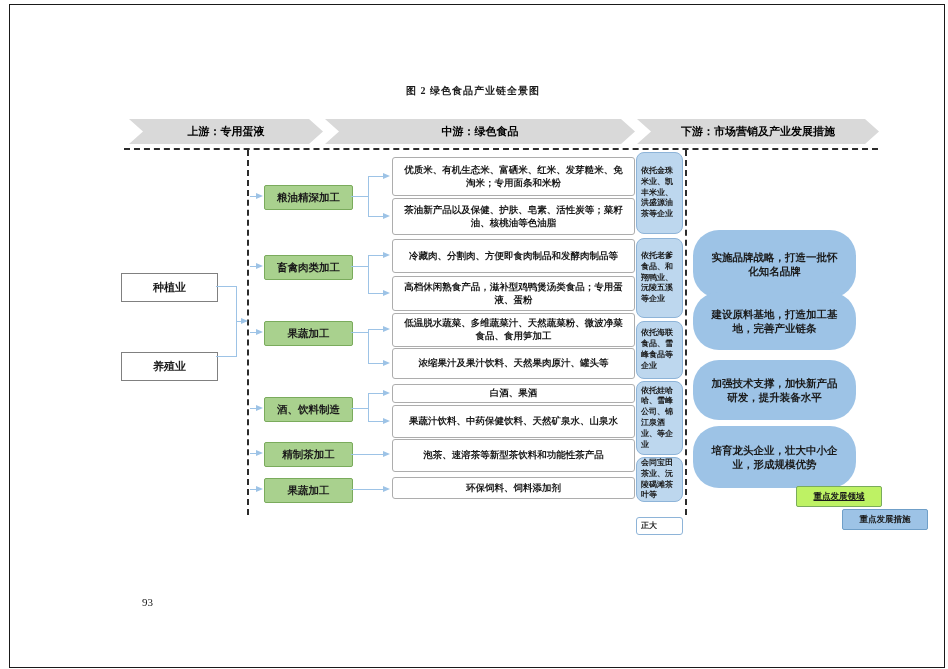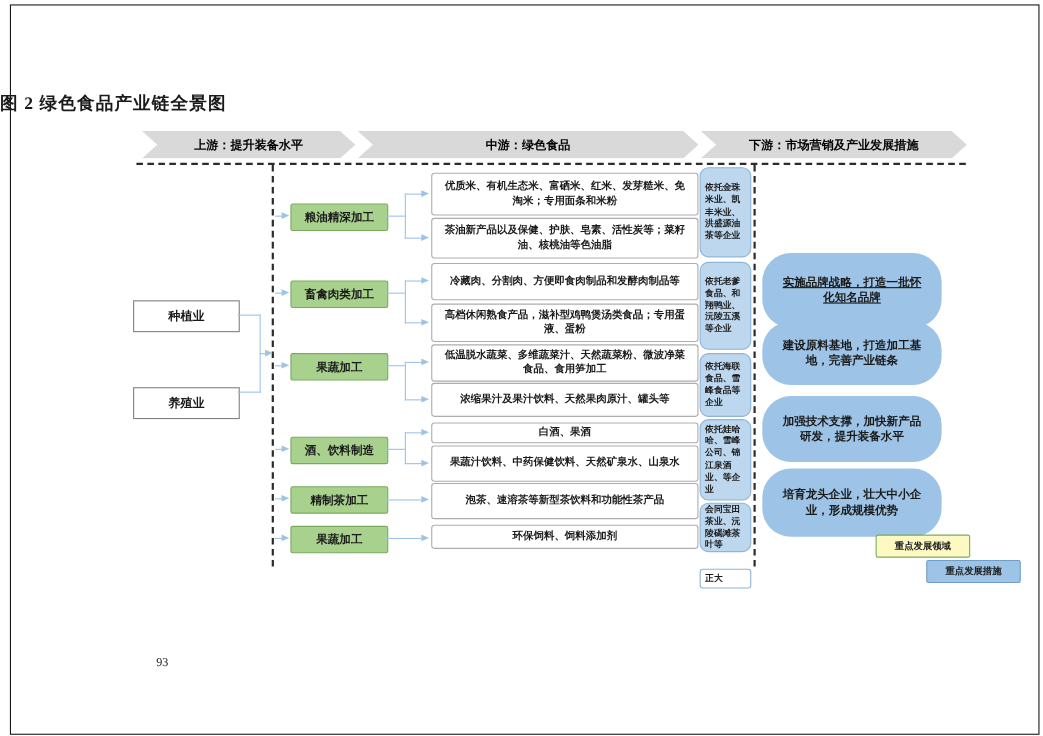--- a/index.html
+++ b/index.html
@@ -1,20 +1,20 @@
 <!DOCTYPE html>
 <html><head>
 <meta charset="utf-8">
 <style>
   html,body{margin:0;padding:0;background:#fff;}
   #canvas{position:relative;width:948px;height:669px;background:#fff;overflow:hidden;
           font-family:"Liberation Sans",sans-serif;color:#1a1a1a;}
   .frame{position:absolute;left:9px;top:4px;width:934px;height:662px;border:1px solid #1a1a1a;}
-  .title{position:absolute;left:0;top:84px;width:946px;text-align:left;
-         font-family:"Liberation Serif",serif;font-size:16px;font-weight:bold;letter-spacing:1px;}
+  .title{position:absolute;left:0;top:84px;width:946px;text-align:center;
+         font-family:"Liberation Serif",serif;font-size:10px;font-weight:bold;letter-spacing:1px;}
   .chev{position:absolute;top:119px;height:25px;background:#d9d9d9;
         display:flex;align-items:center;justify-content:center;
         font-size:11px;font-weight:600;color:#000;
         clip-path:polygon(0 0,calc(100% - 14px) 0,100% 50%,calc(100% - 14px) 100%,0 100%,14px 50%);}
   .hdash{position:absolute;left:124px;top:148px;width:754px;height:0;border-top:2px dashed #2b2b2b;}
   .vdash{position:absolute;top:150px;height:365px;width:0;border-left:2px dashed #2b2b2b;}
   .srcbox{position:absolute;left:121px;width:95px;height:27px;background:#fff;border:1px solid #808080;
           display:flex;align-items:center;justify-content:center;font-size:11px;font-weight:600;
           font-family:"Liberation Serif",serif;}
   .gbox{position:absolute;left:264px;width:87px;height:23px;background:#a9d18e;border:1px solid #7aab5c;
@@ -24,35 +24,35 @@
         font-size:9.5px;font-weight:600;line-height:1.32;padding:1px 8px;box-sizing:border-box;}
   .ebox{position:absolute;left:636px;width:47px;background:#bdd7ee;border:1px solid #8eb4d8;border-radius:8px;
         font-size:8px;font-weight:600;line-height:1.35;padding:3px 4px;box-sizing:border-box;
         display:flex;align-items:center;text-align:left;word-break:break-all;}
   .ebox.plain{background:#fff;border-radius:3px;}
   .cap{position:absolute;left:693px;width:163px;background:#9dc3e6;border-radius:26px;
        display:flex;align-items:center;justify-content:center;text-align:center;
        font-size:10.5px;font-weight:600;line-height:1.35;padding:4px 15px;box-sizing:border-box;}
   .lg{position:absolute;left:796px;width:84px;height:19px;display:flex;align-items:center;justify-content:center;
       font-size:8.5px;font-weight:700;border-radius:2px;}
-  .lg.green{background:#fef9c3;border:1px solid #7aab5c;}
+  .lg.green{background:#bef264;border:1px solid #7aab5c;text-decoration:underline;}
   .lg.blue{background:#9dc3e6;border:1px solid #6f9fc8;margin-left:46px;}
   .ln{position:absolute;background:#9dc3e6;}
   .ar{position:absolute;width:0;height:0;border-top:3.5px solid transparent;
       border-bottom:3.5px solid transparent;border-left:7px solid #9dc3e6;}
   .pageno{position:absolute;left:142px;top:596px;font-family:"Liberation Serif",serif;font-size:11px;}
 </style>
 </head>
 <body>
 
 <div id="canvas">
   <div class="frame"></div>
   <div class="title">图 2  绿色食品产业链全景图</div>
 
-  <div class="chev" style="left:129px;width:194px;">上游：提升装备水平</div>
+  <div class="chev" style="left:129px;width:194px;">上游：专用蛋液</div>
   <div class="chev" style="left:325px;width:310px;">中游：绿色食品</div>
   <div class="chev" style="left:637px;width:242px;">下游：市场营销及产业发展措施</div>
 
   <div class="hdash"></div>
   <div class="vdash" style="left:247px;"></div>
   <div class="vdash" style="left:685px;"></div>
 
   <div class="srcbox" style="top:273px;">种植业</div>
   <div class="srcbox" style="top:352px;">养殖业</div>
 
@@ -126,21 +126,21 @@
   <div class="wbox" style="top:439px;height:33px;">泡茶、速溶茶等新型茶饮料和功能性茶产品</div>
   <div class="wbox" style="top:477px;height:22px;">环保饲料、饲料添加剂</div>
 
   <div class="ebox" style="top:152px;height:82px;">依托金珠米业、凯丰米业、洪盛源油茶等企业</div>
   <div class="ebox" style="top:238px;height:80px;">依托老爹食品、和翔鸭业、沅陵五溪等企业</div>
   <div class="ebox" style="top:321px;height:58px;">依托海联食品、雪峰食品等企业</div>
   <div class="ebox" style="top:381px;height:74px;">依托娃哈哈、雪峰公司、锦江泉酒业、等企业</div>
   <div class="ebox" style="top:457px;height:45px;">会同宝田茶业、沅陵碣滩茶叶等</div>
   <div class="ebox plain" style="top:504px;height:18px;margin-top:13px;">正大</div>
 
-  <div class="cap" style="top:230px;height:68px;text-decoration:underline;">实施品牌战略，打造一批怀化知名品牌</div>
+  <div class="cap" style="top:230px;height:68px;">实施品牌战略，打造一批怀化知名品牌</div>
   <div class="cap" style="top:292px;height:58px;">建设原料基地，打造加工基地，完善产业链条</div>
   <div class="cap" style="top:360px;height:60px;">加强技术支撑，加快新产品研发，提升装备水平</div>
   <div class="cap" style="top:426px;height:62px;">培育龙头企业，壮大中小企业，形成规模优势</div>
 
   <div class="lg green" style="top:486px;">重点发展领域</div>
   <div class="lg blue" style="top:509px;">重点发展措施</div>
 
   <div class="pageno">93</div>
 </div>
 

